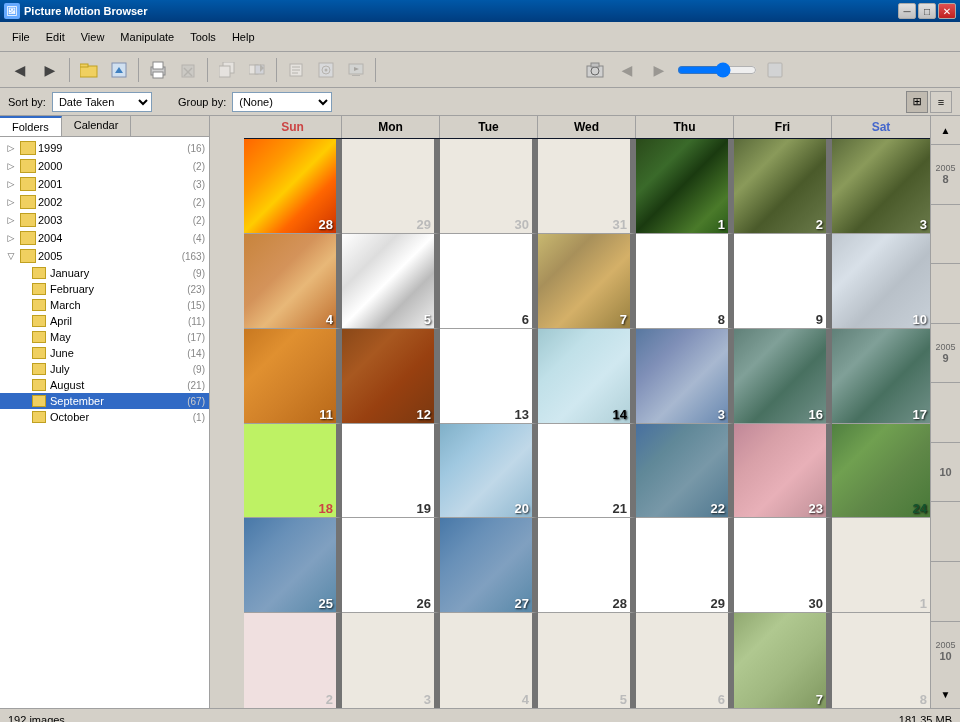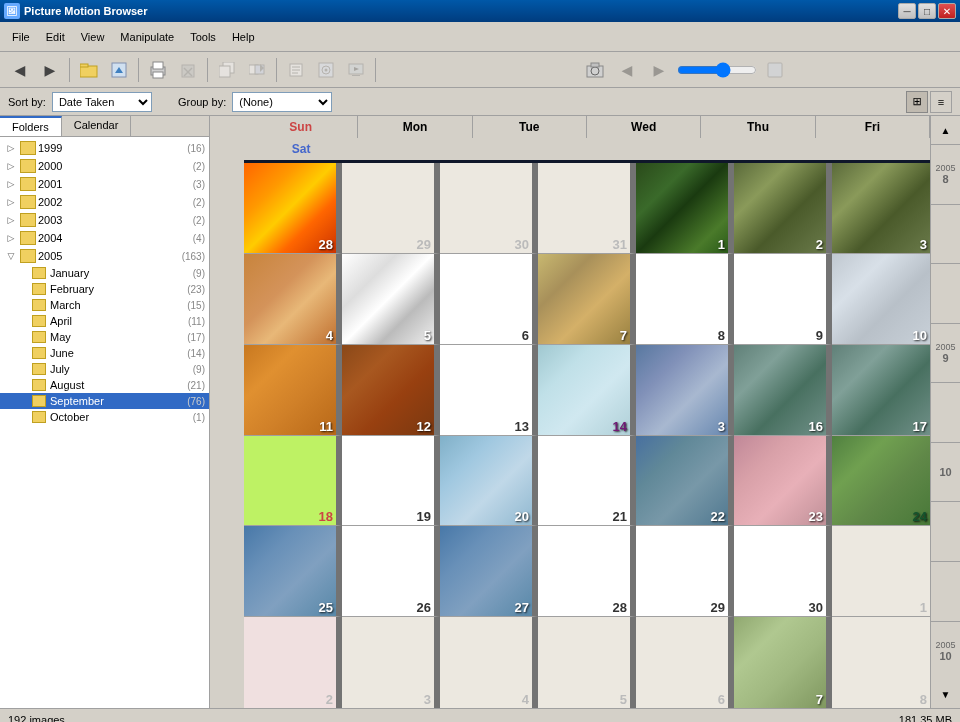--- a/index.html
+++ b/index.html
@@ -151,23 +151,23 @@
       background: #d4d0c8;
     }
     .calendar-main {
       flex: 1;
       display: flex;
       flex-direction: column;
       overflow: hidden;
     }
     .calendar-header {
       display: grid;
-      grid-template-columns: repeat(6, 1fr);
+      grid-template-columns: repeat(7, 1fr);
       background: #d4d0c8;
-      border-bottom: 3px solid #0f172a;
+      border-bottom: 1px solid #0f172a;
     }
     .cal-day-header {
       text-align: center;
       padding: 4px 0;
       font-size: 12px;
       font-weight: bold;
       border-right: 1px solid #a0a0a0;
     }
     .cal-day-header.sunday { color: #cc4444; }
     .cal-day-header.saturday { color: #4466cc; }
@@ -501,21 +501,21 @@
         <span class="folder-count">(9)</span>
       </div>
       <div class="folder-item sub-item">
         <div class="sub-folder-icon"></div>
         <span class="folder-name" style="margin-left:2px;">August</span>
         <span class="folder-count">(21)</span>
       </div>
       <div class="folder-item sub-item selected">
         <div class="sub-folder-icon" style="background:#f0d060; border-color:#c0a020;"></div>
         <span class="folder-name" style="margin-left:2px;">September</span>
-        <span class="folder-count">(76)</span>
+        <span class="folder-count">(67)</span>
       </div>
       <div class="folder-item sub-item">
         <div class="sub-folder-icon"></div>
         <span class="folder-name" style="margin-left:2px;">October</span>
         <span class="folder-count">(1)</span>
       </div>
     </div>
   </div>
 
   <div class="calendar-area">
@@ -588,21 +588,21 @@
           </div>
           <div class="cal-cell">
             <div class="cal-img-placeholder img-dachshund" style="width: 100%; height: 100%;"></div>
             <div class="cal-num current-month" style="color: white; text-shadow: rgba(0, 0, 0, 0.8) 1px 1px 2px;">12</div>
           </div>
           <div class="cal-cell">
             <div class="cal-num current-month">13</div>
           </div>
           <div class="cal-cell">
             <div class="cal-img-placeholder img-swan" style="width: 100%; height: 100%;"></div>
-            <div class="cal-num current-month" style="color: #701a75; text-shadow: rgba(0, 0, 0, 0.8) 1px 1px 2px;">14</div>
+            <div class="cal-num current-month" style="color: #000000; text-shadow: rgba(0, 0, 0, 0.8) 1px 1px 2px;">14</div>
           </div>
           <div class="cal-cell">
             <div class="cal-img-placeholder img-clouds" style="width: 100%; height: 100%;"></div>
             <div class="cal-num current-month" style="color: white; text-shadow: rgba(0, 0, 0, 0.8) 1px 1px 2px;">3</div>
           </div>
           <div class="cal-cell">
             <div class="cal-img-placeholder img-mountain" style="width: 100%; height: 100%;"></div>
             <div class="cal-num current-month" style="color: white; text-shadow: rgba(0, 0, 0, 0.8) 1px 1px 2px;">16</div>
           </div>
           <div class="cal-cell last-col">

